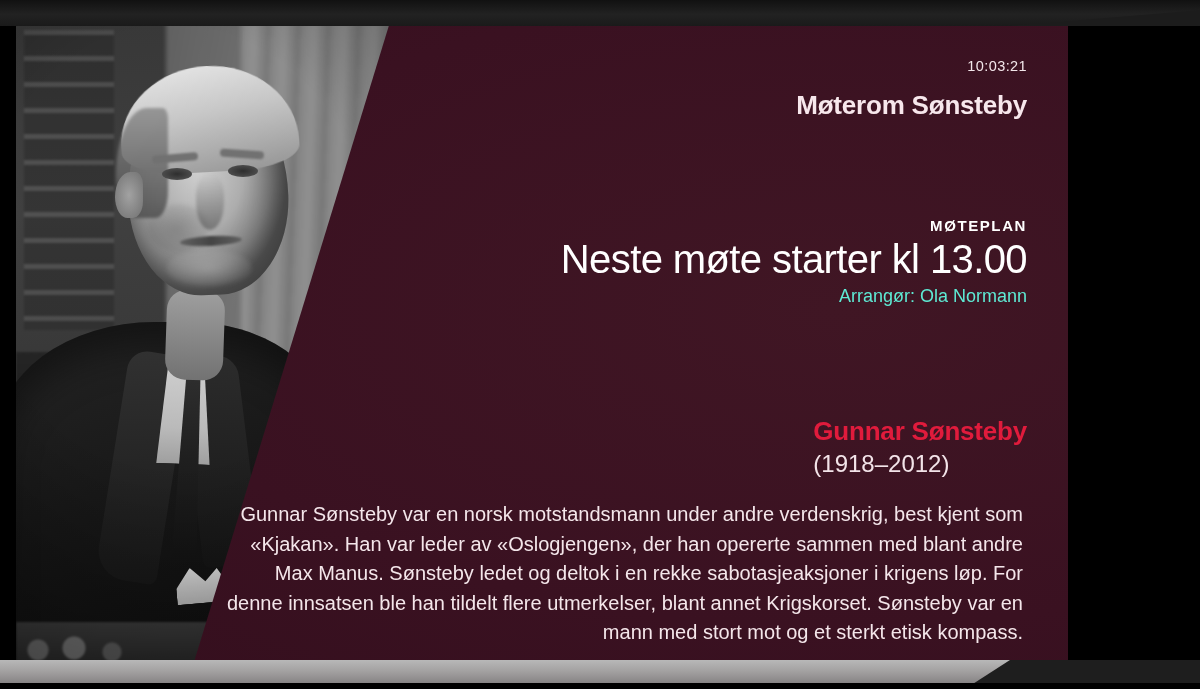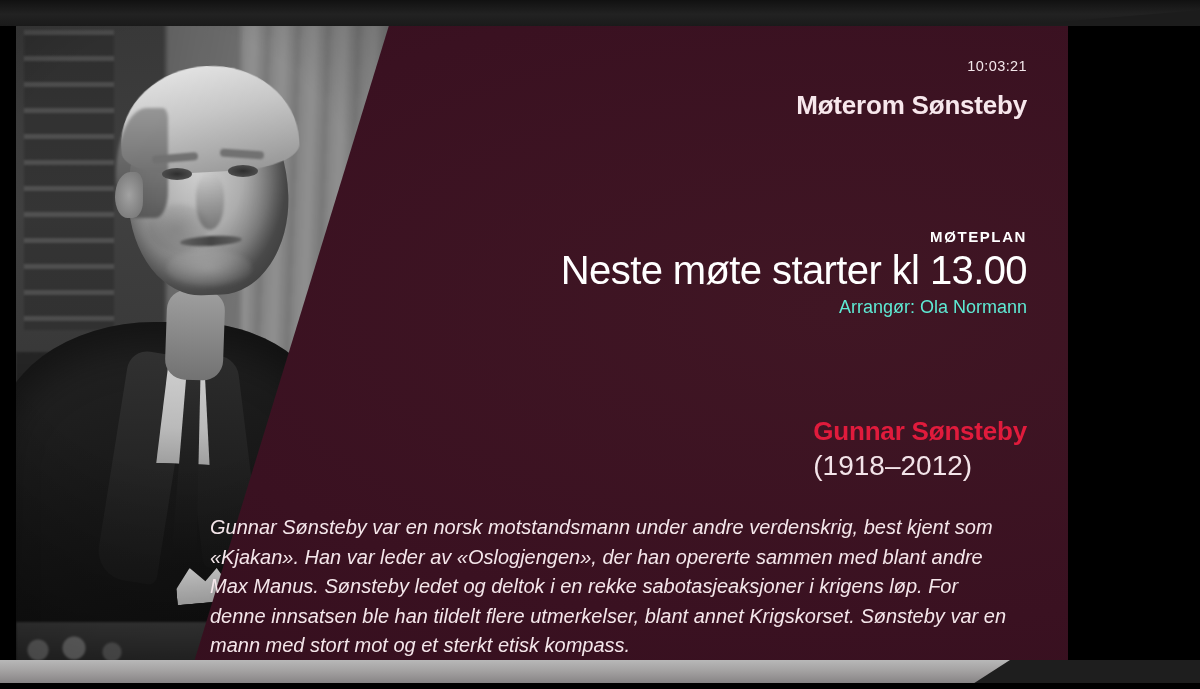--- a/index.html
+++ b/index.html
@@ -189,48 +189,48 @@
     font-size:14.5px;color:#f3e6ea;letter-spacing:.4px;
     z-index:4;
   }
   .room-title{
     position:absolute;right:41px;top:68px;
     font-size:26px;font-weight:bold;color:#f7e7ec;
     letter-spacing:-0.2px;z-index:4;
   }
 
   .meeting-block{
-    position:absolute;right:41px;top:195px;text-align:right;z-index:4;margin-top:11px;
+    position:absolute;right:41px;top:195px;text-align:right;z-index:4;
   }
   .meeting-kicker{
     font-size:15px;font-weight:bold;color:#ffffff;
     letter-spacing:1.6px;margin:0 0 4px 0;
   }
   .meeting-head{
     font-size:40px;font-weight:normal;color:#ffffff;
     letter-spacing:-0.6px;margin:0;line-height:1.05;
   }
   .meeting-sub{
     font-size:18px;color:#5eead4;margin:6px 0 0 0;font-weight:400;
   }
 
   .person-block{
     position:absolute;right:41px;top:394px;text-align:left;z-index:4;
   }
   .person-name{
     font-size:26px;font-weight:bold;color:#e01b3c;margin:0;letter-spacing:-0.2px;
   }
   .person-years{
-    font-size:28px;color:#f3e4e9;margin:3px 0 0 0;
+    font-size:24px;color:#f3e4e9;margin:3px 0 0 0;
   }
 
   .bio{
     position:absolute;right:41px;top:474px;width:800px;
-    text-align:left;font-size:20px;line-height:1.48;
-    color:#f4e6ea;z-index:4;margin:17px;font-style:italic;
+    text-align:right;font-size:20px;line-height:1.48;
+    color:#f4e6ea;z-index:4;margin:4px;
   }
 </style>
 </head>
 <body>
 
 <div class="screen">
 
   <div class="top-bezel">
     <div class="top-bezel-inner"></div>
   </div>

